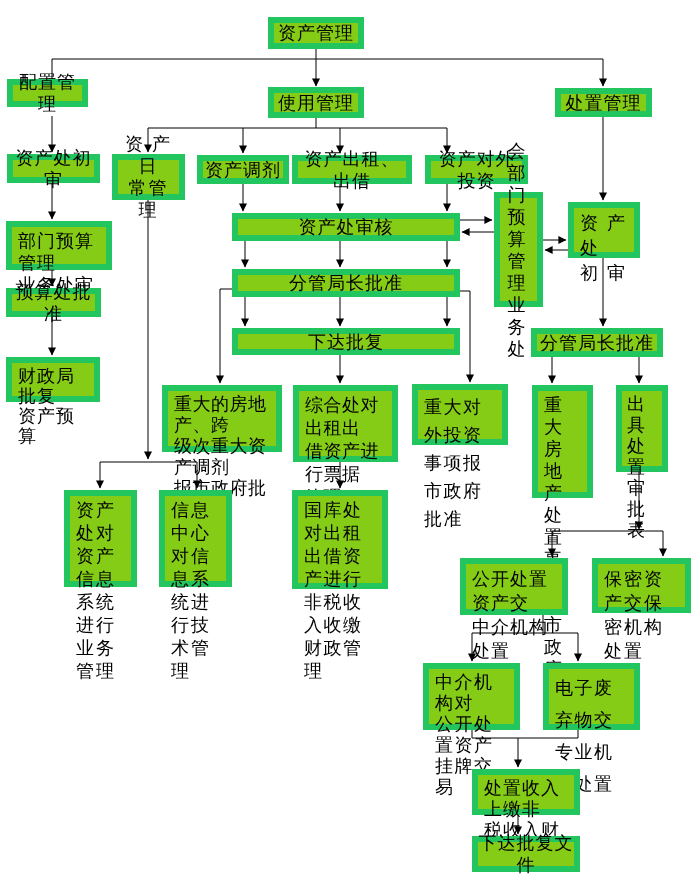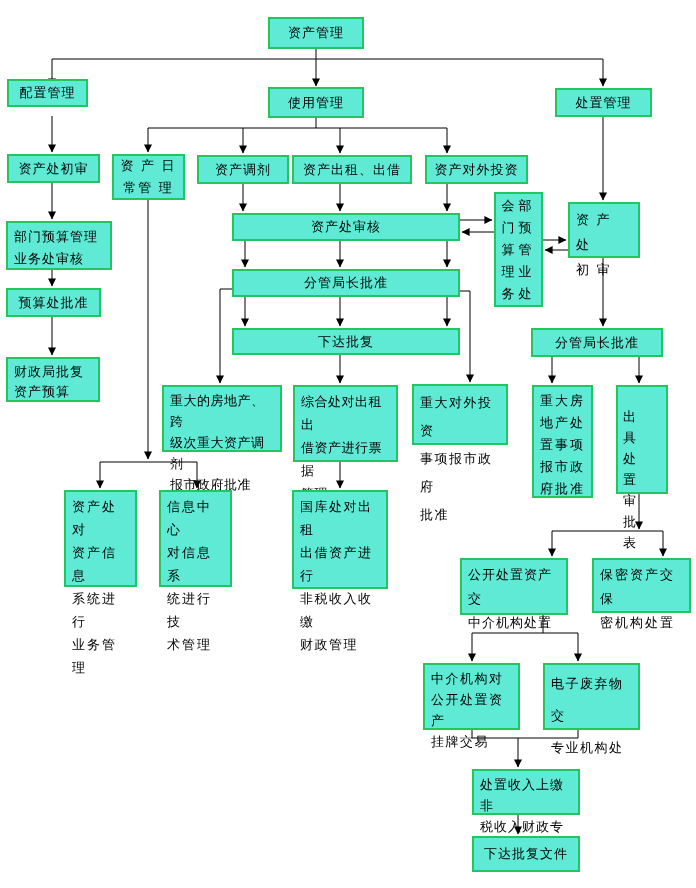--- a/index.html
+++ b/index.html
@@ -1,20 +1,20 @@
 <!DOCTYPE html>
 <html><head>
 <meta charset="utf-8">
 <style>
   html,body{margin:0;padding:0;background:#ffffff;}
   #stage{position:relative;width:696px;height:888px;background:#ffffff;
          font-family:"Liberation Sans", sans-serif;color:#000;}
   #wires{position:absolute;left:0;top:0;pointer-events:none;}
-  .node{position:absolute;box-sizing:border-box;border:2px solid #22c55e;background:#5eead4;
-        font-size:13px;line-height:22px;white-space:pre-line;letter-spacing:1px;}
+  .node{position:absolute;box-sizing:border-box;border:6px solid #22c55e;background:#84cc16;
+        font-size:18px;line-height:22px;white-space:pre-line;letter-spacing:1px;}
   .flex{display:flex;align-items:center;justify-content:center;text-align:center;}
   .pad{padding:3px 6px;}
 </style>
 </head>
 <body>
 
 <div id="stage">
 
   <svg id="wires" width="696" height="888" viewBox="0 0 696 888">
     <defs>
@@ -145,21 +145,21 @@
   <div class="node pad" style="left:412px;top:384px;width:96px;height:61px;letter-spacing:1.5px;line-height:28px">重大对外投资
 事项报市政府
 批准</div>
 
   <div class="node pad" style="left:532px;top:385px;width:61px;height:113px;letter-spacing:2px;line-height:22px">重大房
 地产处
 置事项
 报市政
 府批准</div>
 
-  <div class="node pad" style="left:616px;top:385px;width:52px;height:109px;letter-spacing:3px;line-height:21px;padding:19px 5px">出 具
+  <div class="node pad" style="left:616px;top:385px;width:52px;height:87px;letter-spacing:3px;line-height:21px;padding:3px 5px">出 具
 处 置
 审 批
 表</div>
 
   <div class="node pad" style="left:64px;top:490px;width:73px;height:97px;letter-spacing:2px;line-height:23px">资产处对
 资产信息
 系统进行
 业务管理</div>
 
   <div class="node pad" style="left:159px;top:490px;width:73px;height:97px;letter-spacing:2px;line-height:23px">信息中心

